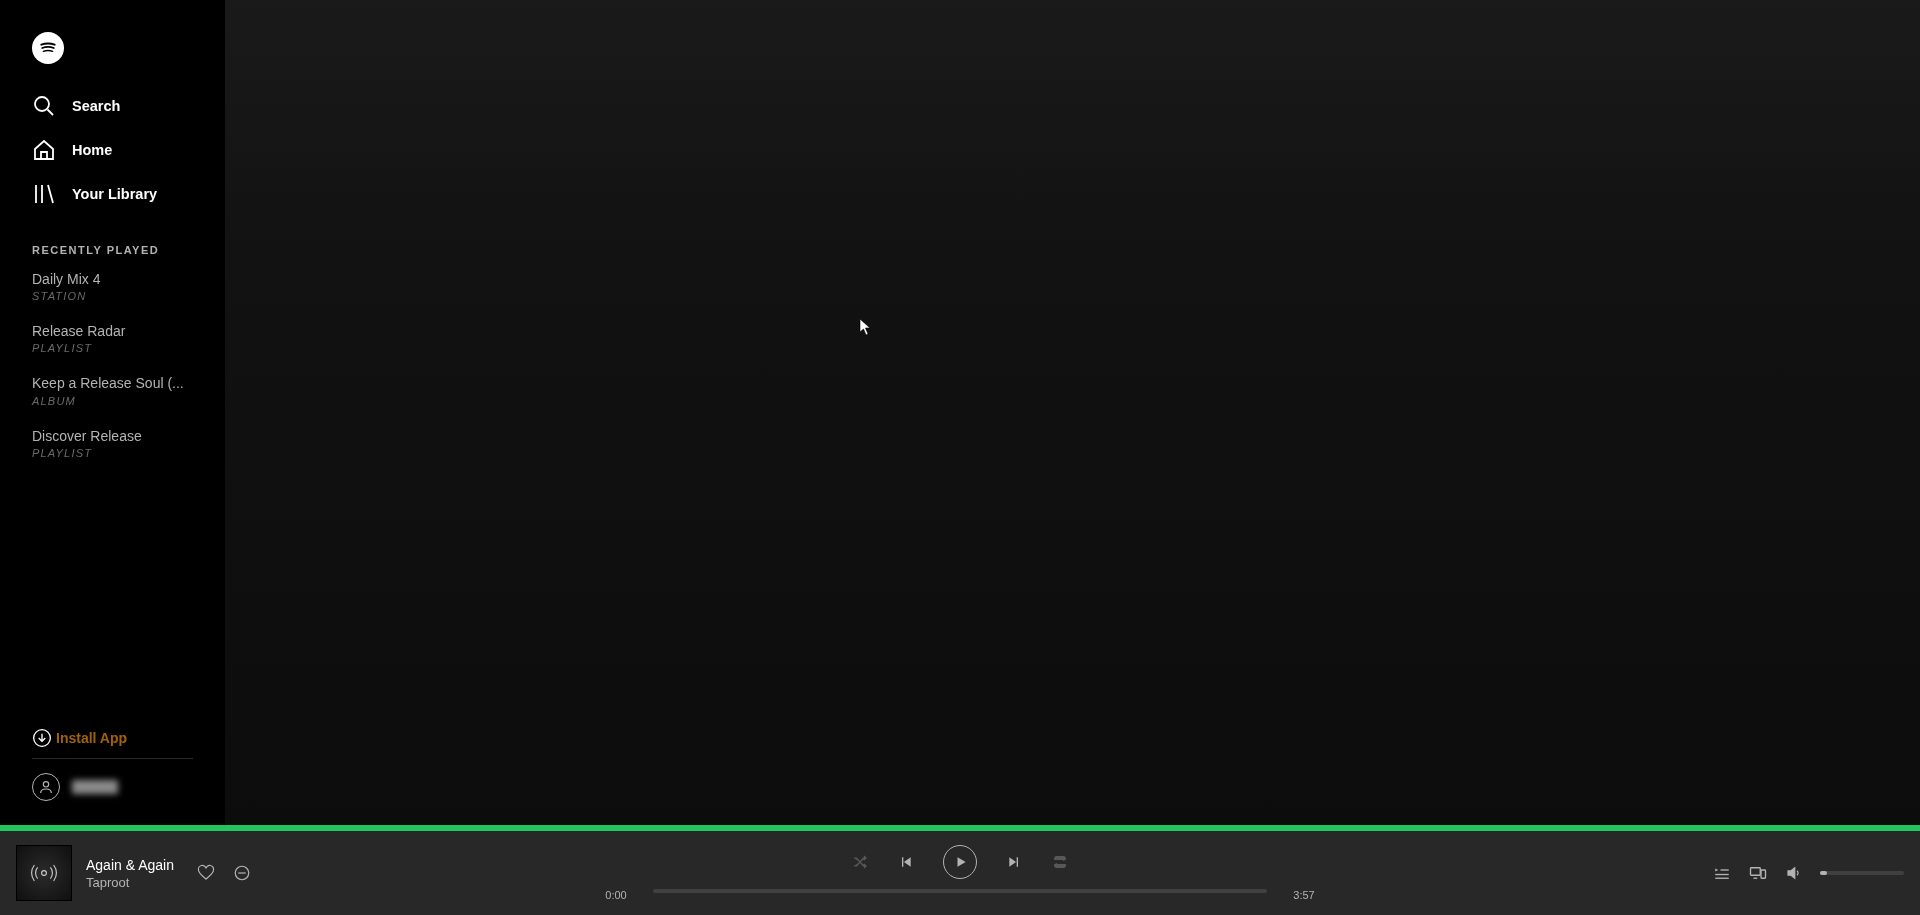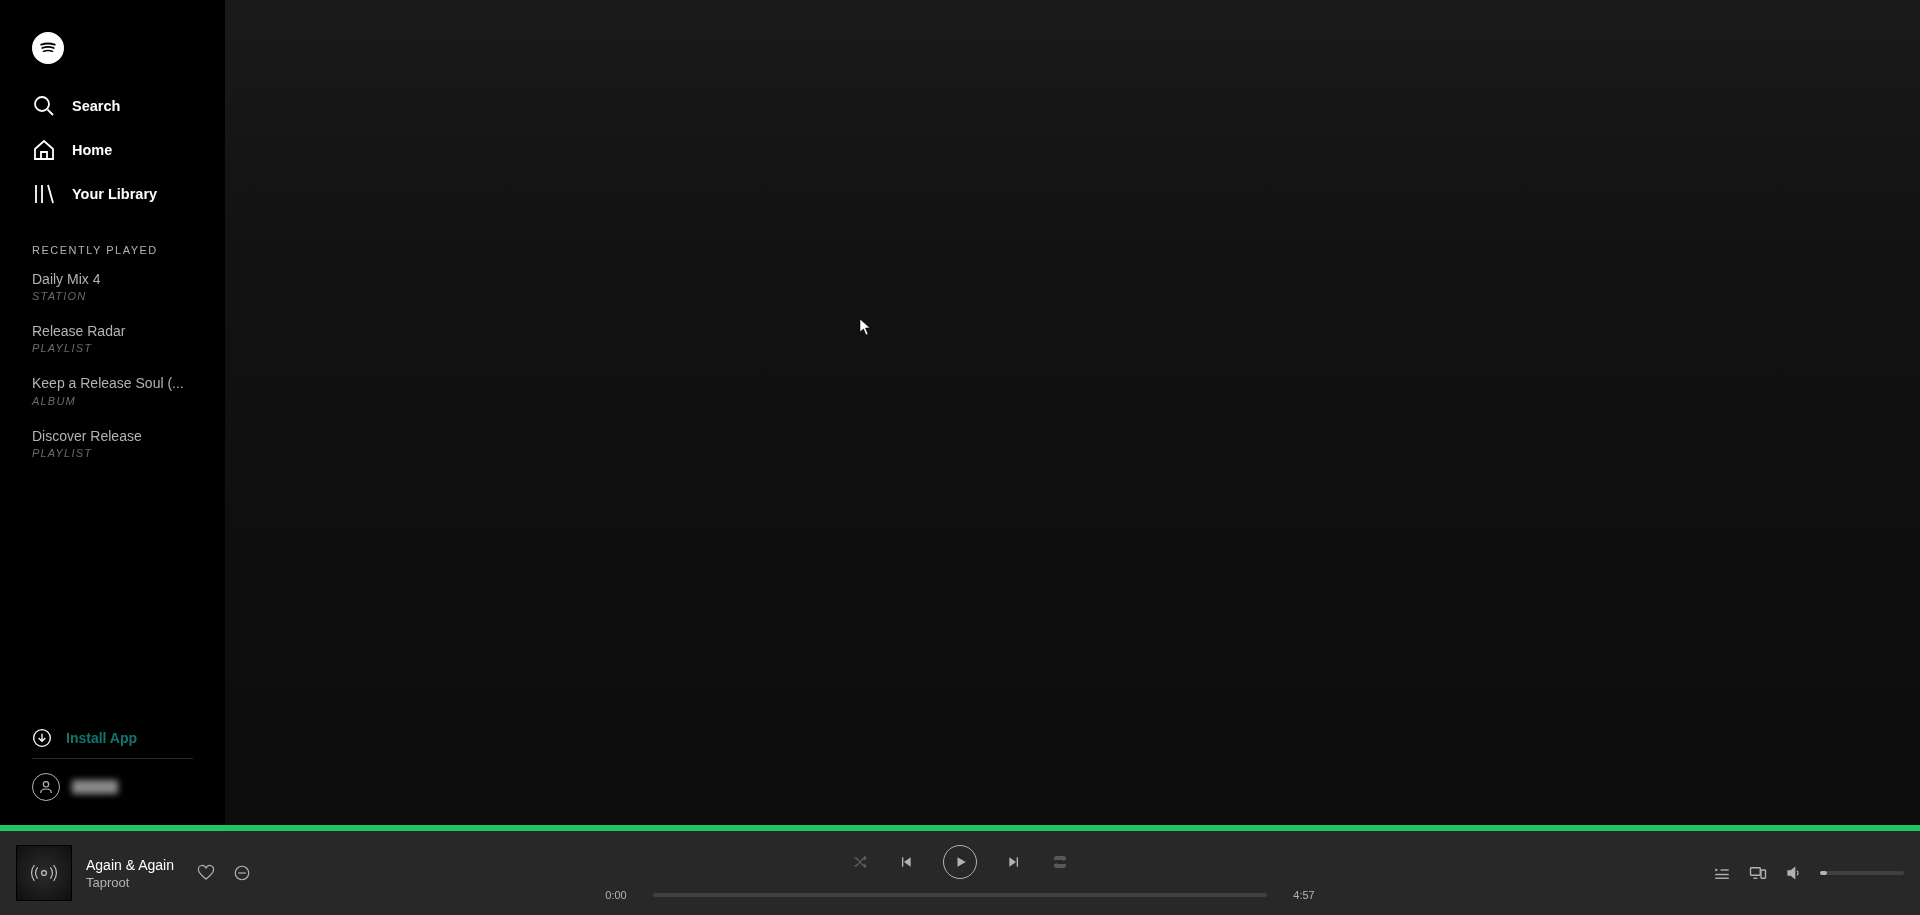--- a/index.html
+++ b/index.html
@@ -11,28 +11,28 @@
 
 
 .logo-wrap { padding: 24px 24px 12px 24px; }
 .logo { width: 32px; height: 32px; background: #fff; border-radius: 50%; display: flex; align-items: center; justify-content: center; }
 .logo svg { width: 20px; height: 20px; }
 .nav-primary { padding: 8px 8px 0 8px; }
 .nav-item { display: flex; align-items: center; gap: 16px; padding: 10px 16px; color: #fff; font-weight: 700; font-size: 14.5px; cursor: pointer; border-radius: 4px; }
 .nav-item .icon { width: 24px; height: 24px; display: flex; align-items: center; justify-content: center; }
 .nav-item svg { stroke: #fff; fill: none; }
 
-.section-header { padding: 28px 24px 8px 24px; font-size: 11px; letter-spacing: 1.5px; color: #b3b3b3; font-weight: 400; }
+.section-header { padding: 28px 24px 8px 24px; font-size: 11px; letter-spacing: 1.5px; color: #b3b3b3; font-weight: 700; }
 .recent-list { padding: 0 24px; }
 .recent-item { padding: 6px 0 14px 0; cursor: pointer; }
 .recent-title { color: #b3b3b3; font-size: 14px; font-weight: 400; line-height: 1.3; white-space: nowrap; overflow: hidden; text-overflow: ellipsis; max-width: 177px; }
 .recent-type { color: #6a6a6a; font-size: 11px; letter-spacing: 1.2px; font-weight: 400; margin-top: 2px; font-style: italic; }
 
 .sidebar-bottom { margin-top: auto; padding: 0 24px 16px 24px; }
-.install-row { display: flex; align-items: center; gap: 14px; padding: 10px 0; color: #0f766e; font-weight: 700; font-size: 14px; cursor: pointer; border-bottom: 1px solid #2a2a2a; }
+.install-row { display: flex; align-items: center; gap: 4px; padding: 10px 0; color: #a16207; font-weight: 700; font-size: 14px; cursor: pointer; border-bottom: 1px solid #2a2a2a; }
 .install-row .icon { width: 20px; height: 20px; display: flex; align-items: center; justify-content: center; }
 .user-row { display: flex; align-items: center; gap: 12px; padding: 14px 0 0 0; cursor: pointer; }
 .user-row .avatar { width: 28px; height: 28px; border: 1.5px solid #b3b3b3; border-radius: 50%; display: flex; align-items: center; justify-content: center; }
 .user-row .avatar svg { width: 16px; height: 16px; }
 .user-name-blur { width: 46px; height: 14px; background: #8a8a8a; filter: blur(3px); border-radius: 1px; }
 
 
 .cursor { position: absolute; left: 634px; top: 318px; pointer-events: none; }
 
 
@@ -46,21 +46,21 @@
 .icon-btn { width: 20px; height: 20px; display: flex; align-items: center; justify-content: center; cursor: pointer; color: #b3b3b3; }
 .icon-btn.disabled, .dim { opacity: 0.35; }
 .icon-btn svg { width: 18px; height: 18px; }
 
 .player-center { flex: 1; display: flex; flex-direction: column; align-items: center; gap: 10px; max-width: 720px; margin: 0 auto; }
 .controls { display: flex; align-items: center; gap: 28px; }
 .ctrl-btn { width: 18px; height: 18px; display: flex; align-items: center; justify-content: center; cursor: pointer; color: #b3b3b3; }
 .ctrl-btn svg { width: 16px; height: 16px; fill: #b3b3b3; }
 .play-btn { width: 34px; height: 34px; border: 1.2px solid #b3b3b3; border-radius: 50%; display: flex; align-items: center; justify-content: center; cursor: pointer; }
 .play-btn svg { width: 14px; height: 14px; fill: #b3b3b3; margin-left: 2px; }
-.progress-row { display: flex; align-items: center; gap: 21px; width: 100%; }
+.progress-row { display: flex; align-items: flex-start; gap: 21px; width: 100%; }
 .time { font-size: 11px; color: #b3b3b3; min-width: 32px; text-align: center; }
 .progress-bar { flex: 1; height: 4px; background: #404040; border-radius: 2px; cursor: pointer; }
 
 .player-right { width: 30%; min-width: 260px; display: flex; align-items: center; justify-content: flex-end; gap: 16px; }
 .vol-bar { width: 84px; height: 4px; background: #404040; border-radius: 2px; cursor: pointer; position: relative; }
 .vol-fill { position: absolute; left: 0; top: 0; bottom: 0; width: 8%; background: #b3b3b3; border-radius: 2px; }
 </style>
 </head>
 <body>
 
@@ -211,21 +211,21 @@
         <span class="ctrl-btn dim">
           <svg viewBox="0 0 24 24" fill="none" stroke="#b3b3b3" stroke-width="1.8">
               <path d="M4 9 V7 A3 3 0 0 1 7 4 H17 A3 3 0 0 1 20 7 V9 M17 4 L20 7 L17 10"></path>
               <path d="M20 15 V17 A3 3 0 0 1 17 20 H7 A3 3 0 0 1 4 17 V15 M7 20 L4 17 L7 14"></path>
             </svg>
         </span>
       </div>
       <div class="progress-row">
         <span class="time">0:00</span>
         <div class="progress-bar"></div>
-        <span class="time">4:57</span>
+        <span class="time">3:57</span>
       </div>
     </div>
 
     <div class="player-right">
       <span class="icon-btn">
         <svg viewBox="0 0 24 24" fill="none" stroke="#b3b3b3" stroke-width="1.8">
             <path d="M3 6 L7 8 L3 10 Z" fill="#b3b3b3" stroke="none"></path>
             <line x1="10" y1="8" x2="21" y2="8"></line>
             <line x1="3" y1="14" x2="21" y2="14"></line>
             <line x1="3" y1="19" x2="21" y2="19"></line>

